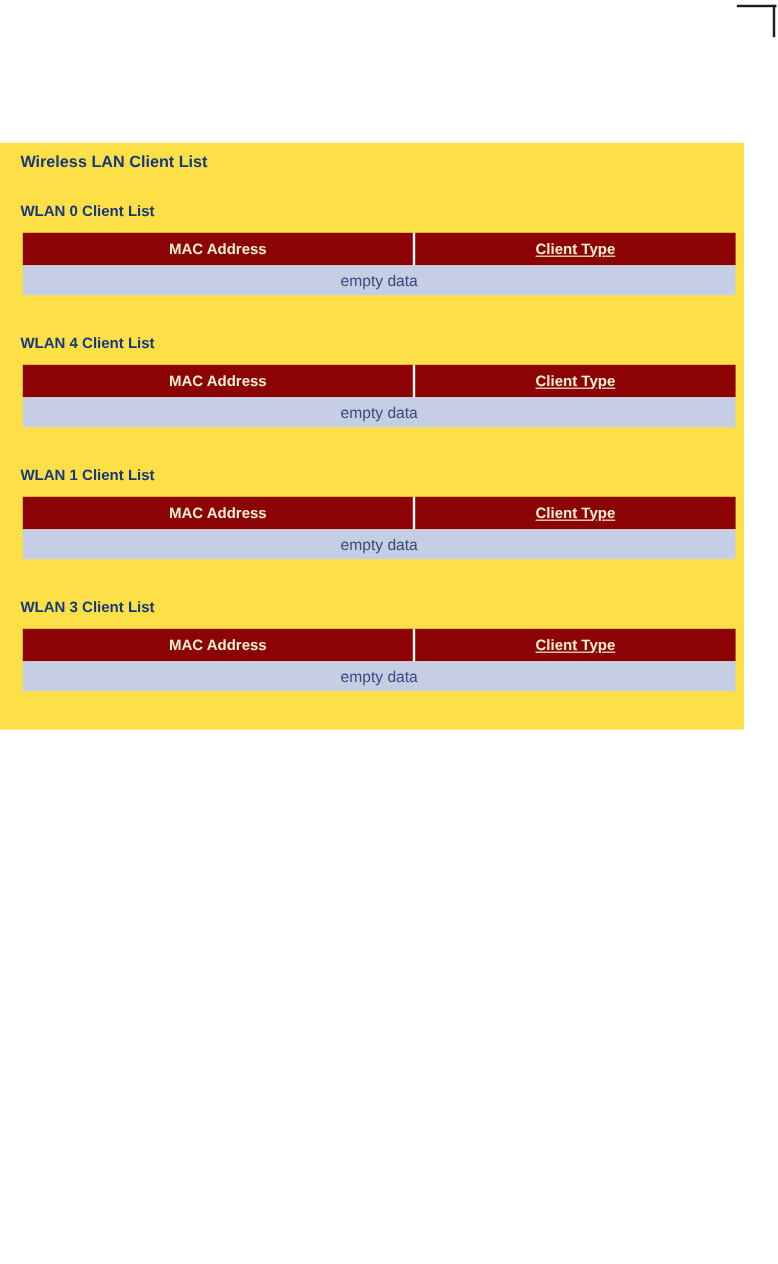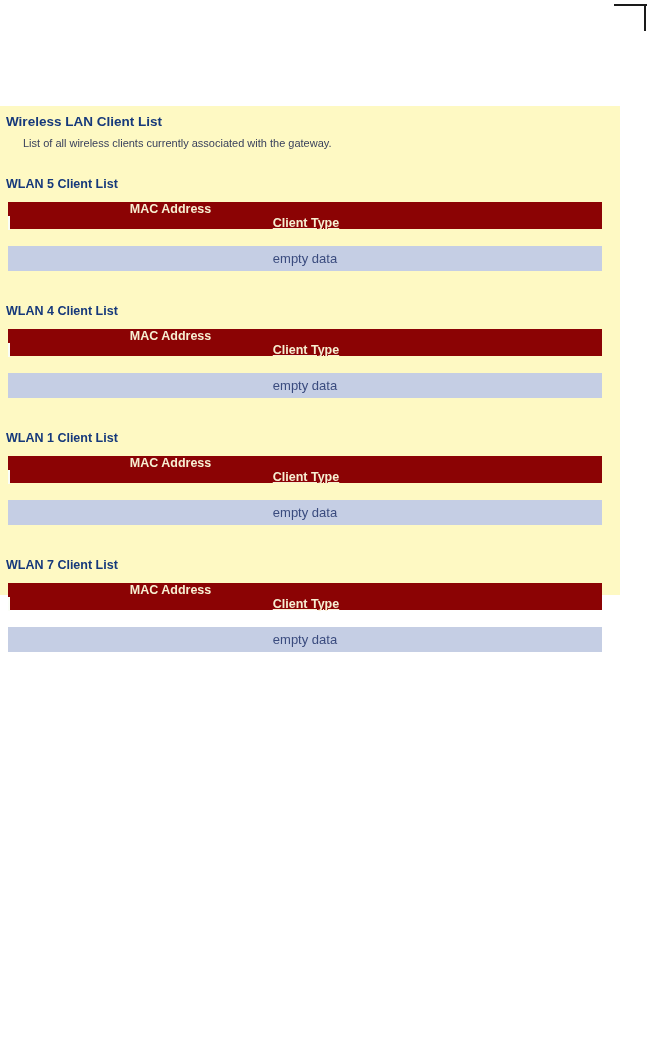--- a/index.html
+++ b/index.html
@@ -14,24 +14,24 @@
   .corner-h {
     position: absolute; left: 614px; top: 4px;
     width: 33px; height: 2px; background: #1a1a1a;
   }
   .corner-v {
     position: absolute; left: 644px; top: 4px;
     width: 2px; height: 27px; background: #1a1a1a;
   }
   
   .content {
-    position: absolute; left: 0; top: 106px;
+    position: absolute; left: 0; top: 119px;
     width: 620px; height: 489px;
-    background: #fef9c3;
-    padding: 8px 0 0 6px;
+    background: #fde047;
+    padding: 8px 0 0 17px;
   }
   .page-title {
     color: #16397b;
     font-size: 13.5px;
     font-weight: bold;
     line-height: 15px;
   }
   .page-desc {
     margin-top: 8px;
     margin-left: 17px;
@@ -50,56 +50,54 @@
   .section-first .section-heading { margin-top: 27px; }
   .client-table {
     margin-top: 11px;
     margin-left: 2px;
     width: 594px;
   }
   .thead {
     display: flex;
     height: 27px;
     background: #8b0304;
-    flex-direction: column;
   }
   .th {
     display: flex;
     align-items: center;
     justify-content: center;
     color: #f7efd2;
     font-size: 12.5px;
     font-weight: bold;
   }
   .th-mac { width: 325px; }
   .th-type { flex: 1; border-left: 2px solid #fafdf7; text-decoration: underline; }
   .trow {
-    margin-top: 17px;
+    margin-top: 0;
     height: 25px;
     background: #c5cee4;
     display: flex;
     align-items: center;
     justify-content: center;
     color: #3a4b7e;
     font-size: 13px;
   }
 </style>
 </head>
 <body>
 
 <div class="corner-h"></div>
 <div class="corner-v"></div>
 
 <div class="content">
 
   <div class="page-title">Wireless LAN Client List</div>
-  <div class="page-desc">List of all wireless clients currently associated with the gateway.</div>
 
   <div class="section section-first">
-    <div class="section-heading">WLAN 5 Client List</div>
+    <div class="section-heading">WLAN 0 Client List</div>
     <div class="client-table">
       <div class="thead">
         <div class="th th-mac">MAC Address</div>
         <div class="th th-type">Client Type</div>
       </div>
       <div class="trow">empty data</div>
     </div>
   </div>
 
   <div class="section">
@@ -118,21 +116,21 @@
     <div class="client-table">
       <div class="thead">
         <div class="th th-mac">MAC Address</div>
         <div class="th th-type">Client Type</div>
       </div>
       <div class="trow">empty data</div>
     </div>
   </div>
 
   <div class="section">
-    <div class="section-heading">WLAN 7 Client List</div>
+    <div class="section-heading">WLAN 3 Client List</div>
     <div class="client-table">
       <div class="thead">
         <div class="th th-mac">MAC Address</div>
         <div class="th th-type">Client Type</div>
       </div>
       <div class="trow">empty data</div>
     </div>
   </div>
 
 </div>

